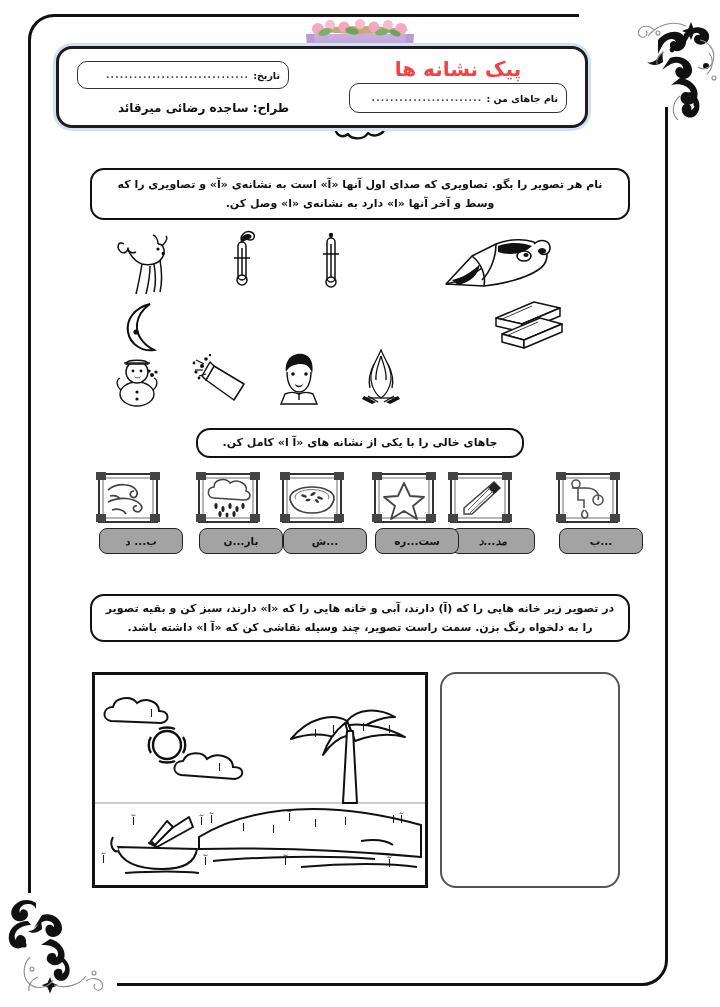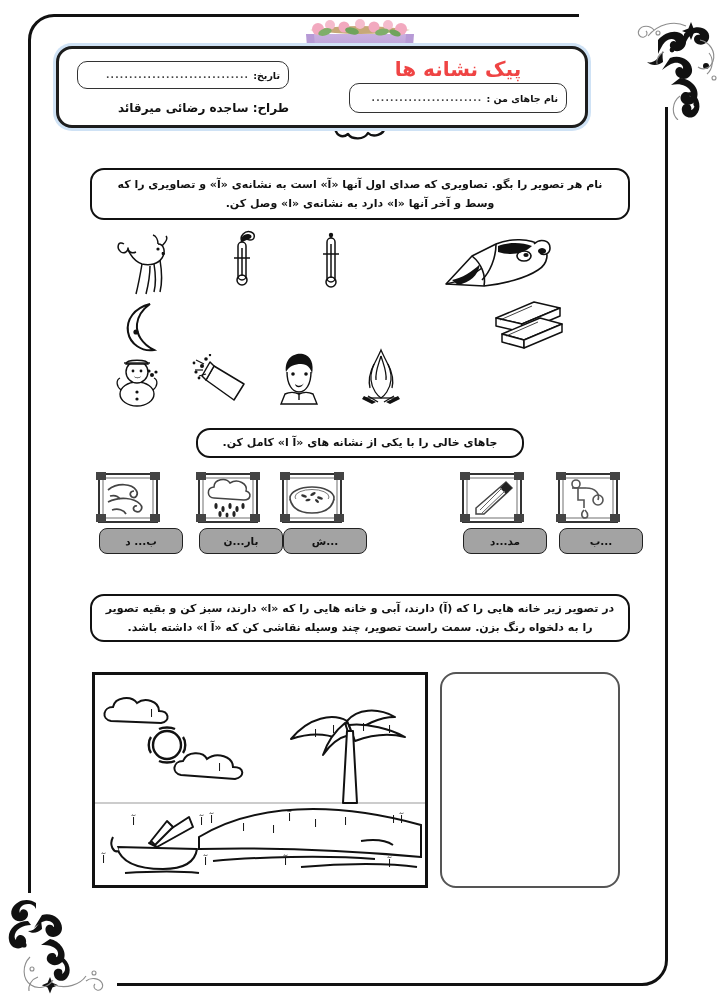--- a/index.html
+++ b/index.html
@@ -460,21 +460,21 @@
           <path d="M34 18 C44 18 48 24 46 30"></path>
           <circle cx="46" cy="30" r="5"></circle>
           <circle cx="24" cy="14" r="4"></circle>
           <path d="M32 40 C28 44 30 48 33 48 C36 48 37 44 33 40"></path>
         </g>
       </svg>
     </div>
     <div class="fill-label">...ب</div>
   </div>
 
-  <div class="fill-item" style="left:364px;">
+  <div class="fill-item" style="left:352px;font-style:italic;">
     <div class="fill-frame">
       <svg width="72" height="56" viewBox="0 0 72 56">
         <g fill="none" stroke="#333" stroke-width="2">
           <rect x="7" y="4" width="58" height="48"></rect>
           <rect x="11" y="8" width="50" height="40" stroke="#999" stroke-width="1.4"></rect>
         </g>
         <g fill="#444">
           <rect x="4" y="2" width="10" height="8"></rect>
             <rect x="58" y="2" width="10" height="8"></rect>
           <rect x="4" y="44" width="10" height="8"></rect>
@@ -486,20 +486,38 @@
           <g stroke="#666" stroke-width="1">
             <line x1="46" y1="18" x2="24" y2="40"></line>
             <line x1="49" y1="21" x2="26" y2="43"></line>
           </g>
         </g>
       </svg>
     </div>
     <div class="fill-label">مد...د</div>
   </div>
 
+  <div class="fill-item" style="left:276px;">
+    <div class="fill-frame">
+      <svg width="72" height="56" viewBox="0 0 72 56">
+        <g fill="none" stroke="#333" stroke-width="2">
+          <rect x="7" y="4" width="58" height="48"></rect>
+          <rect x="11" y="8" width="50" height="40" stroke="#999" stroke-width="1.4"></rect>
+        </g>
+        <g fill="#444">
+          <rect x="4" y="2" width="10" height="8"></rect>
+            <rect x="58" y="2" width="10" height="8"></rect>
+          <rect x="4" y="44" width="10" height="8"></rect>
+            <rect x="58" y="44" width="10" height="8"></rect>
+        </g>
+        <path d="M36 13 L42 26 L56 27 L45 36 L49 49 L36 41 L23 49 L27 36 L16 27 L30 26 Z" fill="#fff" stroke="#444" stroke-width="1.8" stroke-linejoin="round"></path>
+      </svg>
+    </div>
+    <div class="fill-label">ست...ره</div>
+  </div>
 
   <div class="fill-item" style="left:184px;">
     <div class="fill-frame">
       <svg width="72" height="56" viewBox="0 0 72 56">
         <g fill="none" stroke="#333" stroke-width="2">
           <rect x="7" y="4" width="58" height="48"></rect>
           <rect x="11" y="8" width="50" height="40" stroke="#999" stroke-width="1.4"></rect>
         </g>
         <g fill="#444">
           <rect x="4" y="2" width="10" height="8"></rect>

